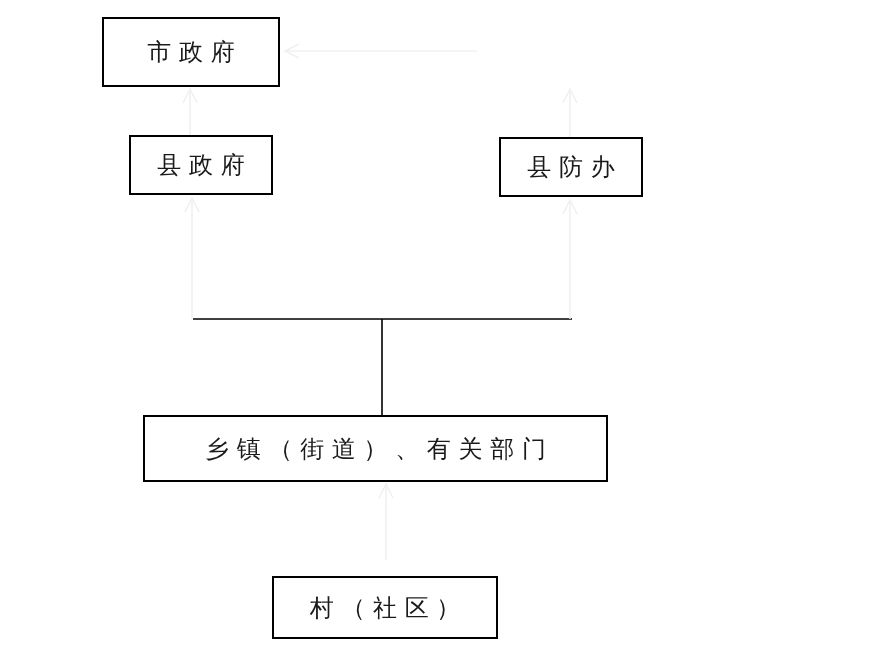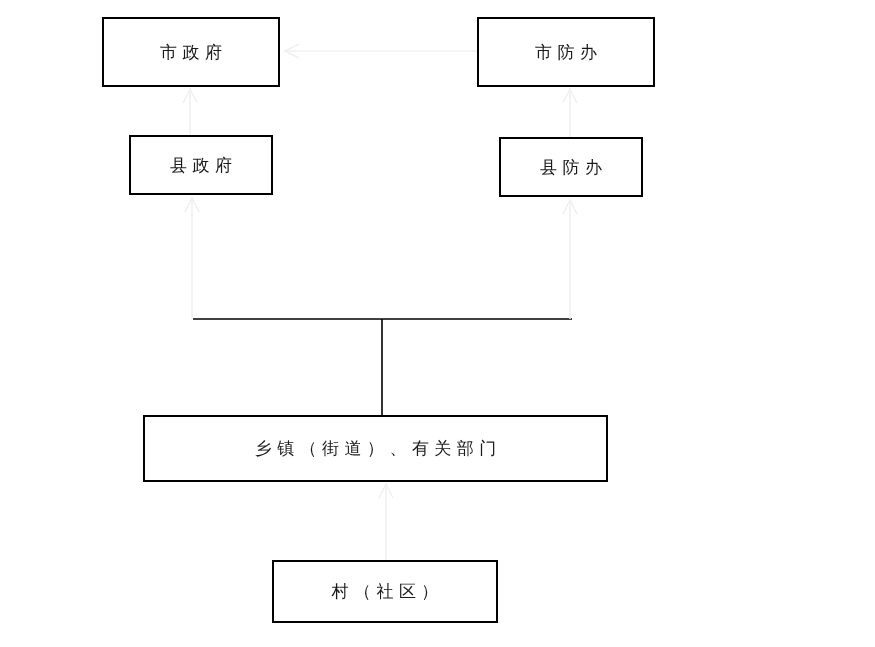--- a/index.html
+++ b/index.html
@@ -35,32 +35,32 @@
   .node {
     position: absolute;
     box-sizing: border-box;
     border: 2px solid #000000;
     background: #ffffff;
     display: flex;
     align-items: center;
     justify-content: center;
   }
   .node .label {
-    font-size: 17px;
+    font-size: 24px;
     letter-spacing: 0.32em;
     padding-left: 0.32em; 
     color: #1a1a1a;
     white-space: nowrap;
   }
   .n-city-gov   { left:102px; top:17px;  width:178px; height:70px; }
   .n-city-fb    { left:477px; top:17px;  width:178px; height:70px; }
   .n-county-gov { left:129px; top:135px; width:144px; height:60px;text-align:center; }
   .n-county-fb  { left:499px; top:137px; width:144px; height:60px; }
   .n-township   { left:143px; top:415px; width:465px; height:67px; }
-  .n-village    { left:272px; top:560px; width:226px; height:63px; }
+  .n-village    { left:272px; top:576px; width:226px; height:63px; }
 </style>
 </head>
 <body>
 
 <div class="canvas">
 
   <svg class="connectors" width="875" height="647" viewBox="0 0 875 647" aria-hidden="true">
 
     <g>
       <line class="gray" x1="477" y1="51" x2="286" y2="51"></line>
@@ -95,23 +95,20 @@
     <g>
       <line class="gray" x1="386" y1="560" x2="386" y2="487"></line>
       <polyline class="gray" points="379,498 386,484 393,498"></polyline>
     </g>
   </svg>
 
   <div class="node n-city-gov">
     <span class="label">市政府</span>
   </div>
 
-  <div class="node n-city-fb">
-    <span class="label">市防办</span>
-  </div>
 
   <div class="node n-county-gov">
     <span class="label">县政府</span>
   </div>
 
   <div class="node n-county-fb">
     <span class="label">县防办</span>
   </div>
 
   <div class="node n-township">

